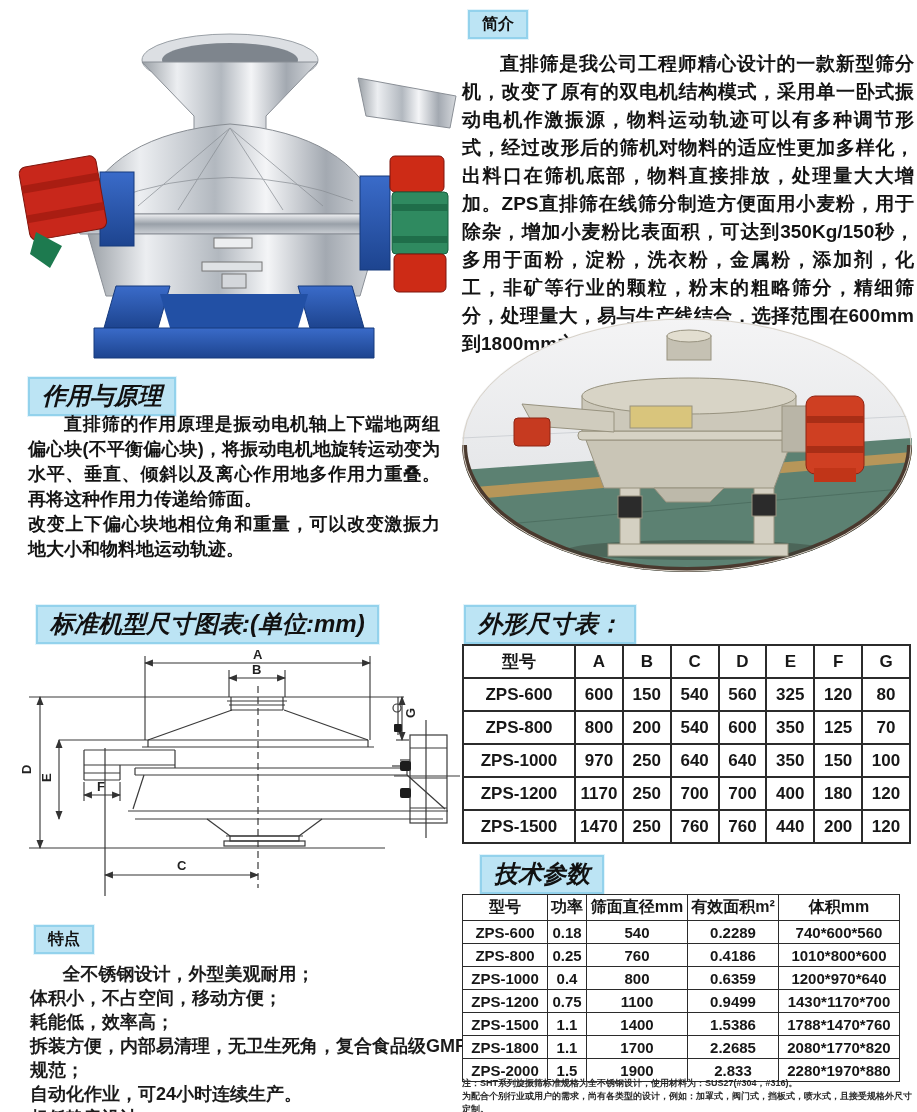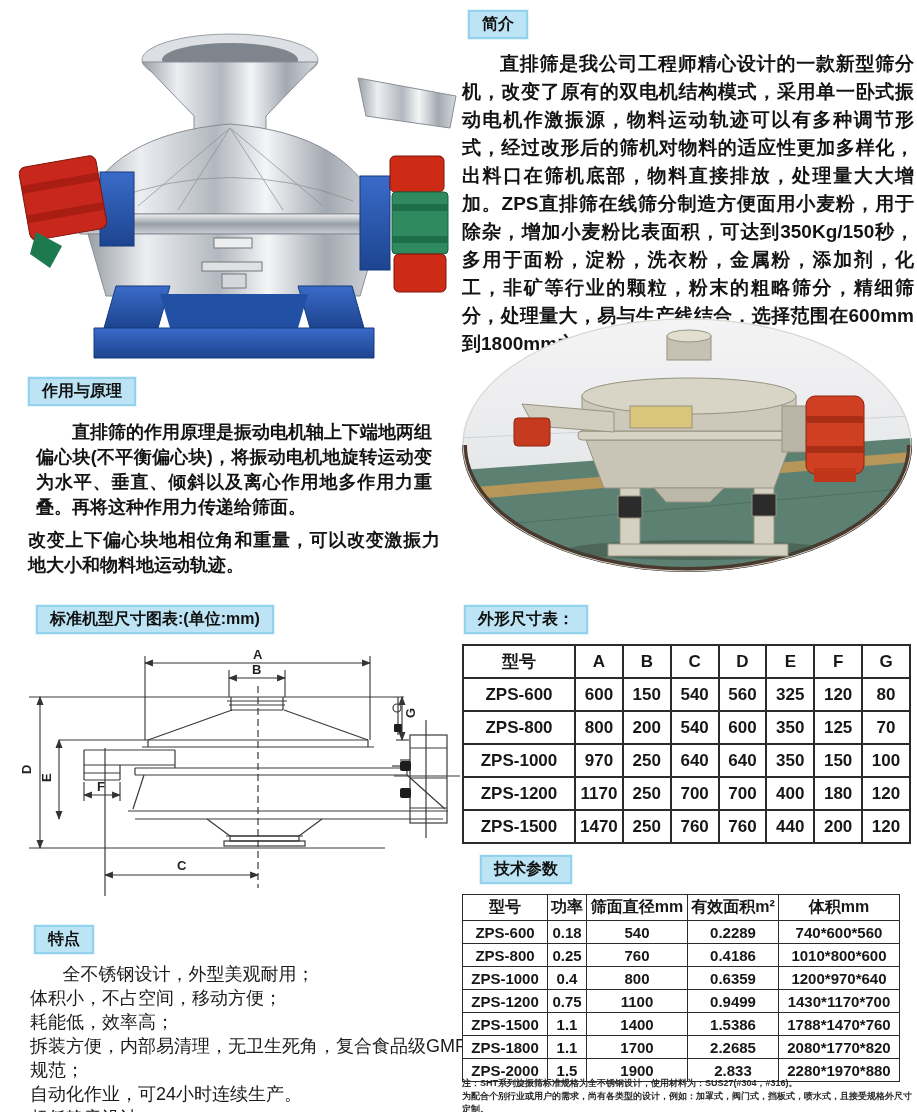--- a/index.html
+++ b/index.html
@@ -3,28 +3,28 @@
 <meta charset="utf-8">
 <style>
   html,body{margin:0;padding:0;background:#ffffff;}
   #page{position:relative;width:917px;height:1112px;background:#ffffff;overflow:hidden;
         font-family:"Liberation Sans","DejaVu Sans",sans-serif;color:#1b1b1b;}
   .abs{position:absolute;}
   .hd{display:inline-block;background:#bce4f4;border:2px solid #93d2ec;
       box-shadow:0 0 0 1px #e3f4fb;font-weight:bold;color:#111;
       padding:3px 12px 4px 12px;line-height:1.15;}
   .hd-lg{font-size:16px;}
-  .hd-md{font-size:16px;}
+  .hd-md{font-size:24px;font-style:italic;}
   .body-txt{font-weight:600;color:#141414;text-align:justify;}
   #intro-text{left:462px;top:50px;width:452px;font-size:19px;line-height:28px;text-indent:2em;}
   #principle-text{left:28px;top:412px;width:412px;font-size:18px;line-height:25px;}
-  #principle-text .p1{text-indent:2em;margin:8px;}
+  #principle-text .p1{text-indent:2em;margin:0;}
   #principle-text .p2{margin:0;}
   #features-list{left:30px;top:962px;width:437px;font-size:18px;line-height:24px;}
-  .feat-line{font-weight:400;}
+  .feat-line{font-weight:700;}
   .feat-line.first{text-indent:1.8em;}
   table{border-collapse:collapse;background:#fff;table-layout:fixed;}
   th,td{border:2px solid #2b2b2b;text-align:center;font-weight:600;color:#171717;
         padding:0;overflow:hidden;white-space:nowrap;}
   #outline-table{left:462px;top:644px;width:449px;}
   #outline-table table{width:449px;}
   #outline-table th,#outline-table td{height:31px;font-size:17px;}
   #outline-table th:first-child,#outline-table td:first-child{width:110px;}
   #tech-table{left:462px;top:894px;width:432px;}
   #tech-table table{width:432px;}

